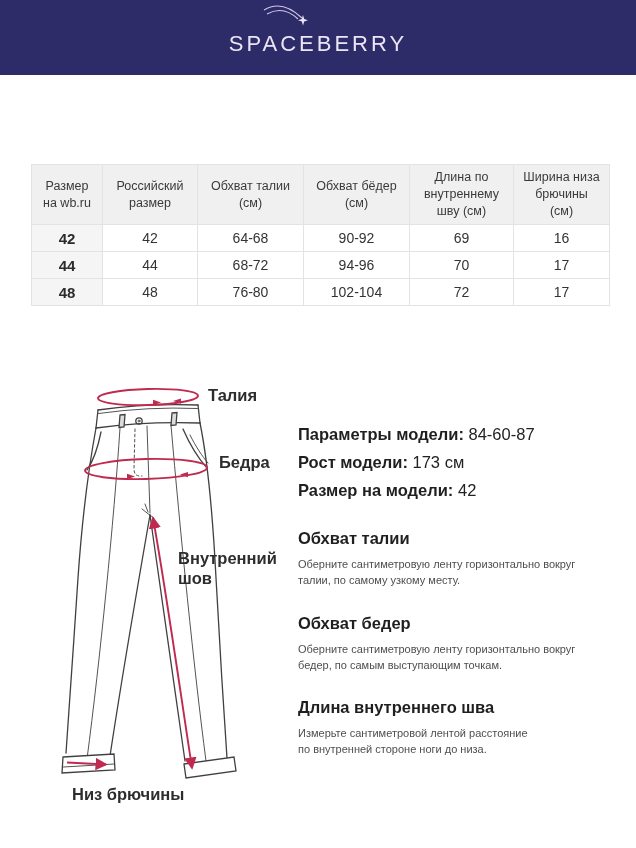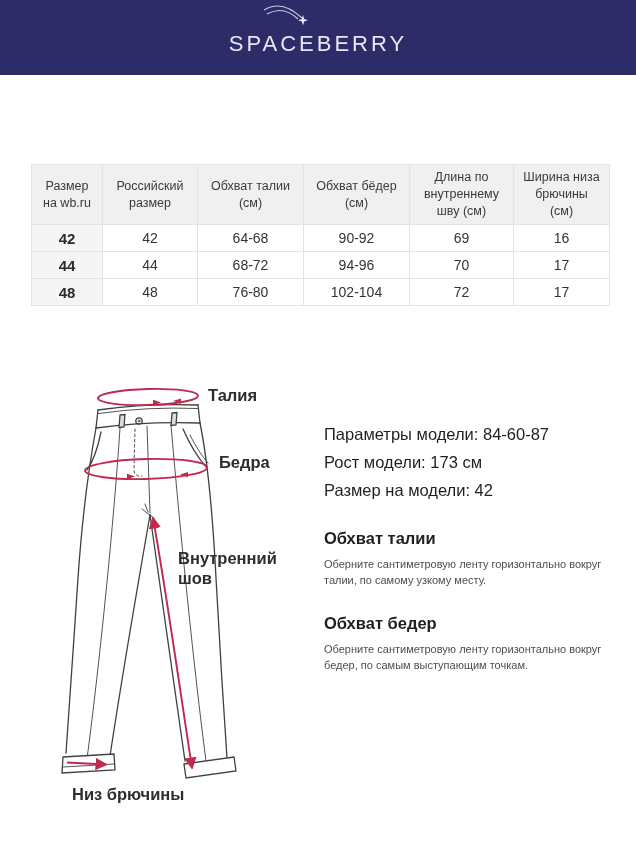--- a/index.html
+++ b/index.html
@@ -48,21 +48,21 @@
     height:60px;white-space:pre-line;padding:4px 2px;
   }
   .size-table td{
     height:27px;font-size:14px;color:var(--cell-text);
   }
   .size-table td:first-child{
     background:var(--tbl-firstcol-bg);
     font-weight:700;font-size:15px;color:#2b2b2b;
   }
   
-  .figure-row{display:flex;margin:62px 24px 0 30px;gap:26px;}
+  .figure-row{display:flex;margin:62px 24px 0 30px;}
   .figure{position:relative;width:268px;height:450px;flex:0 0 268px;}
   .figure svg{position:absolute;left:0;top:0;}
   .fig-label{
     position:absolute;font-size:16.5px;font-weight:600;color:#2d2d2d;line-height:20px;
   }
   .fig-label.waist{left:178px;top:17px;}
   .fig-label.hips{left:189px;top:84px;}
   .fig-label.inseam{left:148px;top:180px;width:114px;}
   .fig-label.hem{left:42px;top:416px;}
   
@@ -71,21 +71,21 @@
   .ink.dash{stroke-dasharray:2.6 2.6;stroke-width:0.9;}
   .fill-white{fill:#ffffff;}
   .fill-grey{fill:#dddddd;}
   .accent-line{stroke:var(--accent);fill:none;stroke-width:1.9;}
   .accent-fill{fill:var(--accent);}
   
   .info-col{flex:1;padding-top:52px;max-width:330px;}
   .model-info p{
     font-size:16.5px;line-height:28px;color:#222222;font-weight:400;
   }
-  .model-info b{font-weight:400;color:var(--heading);margin-top:28px;}
+  .model-info b{font-weight:700;color:var(--heading);margin-top:28px;}
   .section{margin-top:25px;}
   .section h3{font-size:16.5px;font-weight:700;color:var(--heading);}
   .section p{
     margin-top:8px;font-size:11px;line-height:1.48;color:var(--body-text);
     white-space:pre-line;
   }
 </style>
 </head>
 <body>
 
@@ -244,16 +244,21 @@
       <div class="section">
         <h3>Обхват талии</h3>
         <p>Оберните сантиметровую ленту горизонтально вокруг
 талии, по самому узкому месту.</p>
       </div>
       <div class="section">
         <h3>Обхват бедер</h3>
         <p>Оберните сантиметровую ленту горизонтально вокруг
 бедер, по самым выступающим точкам.</p>
       </div>
+      <div class="section">
+        <h3>Длина внутреннего шва</h3>
+        <p>Измерьте сантиметровой лентой расстояние
+по внутренней стороне ноги до низа.</p>
+      </div>
     </div>
 
   </div>
 </div>
 
 </body></html>

